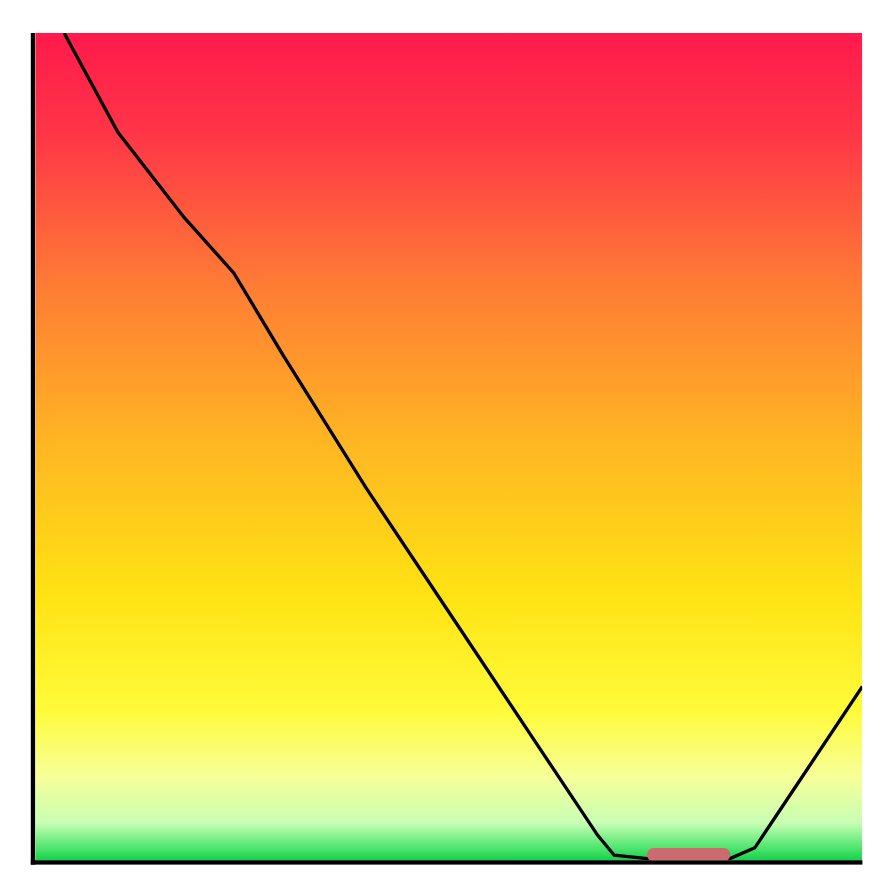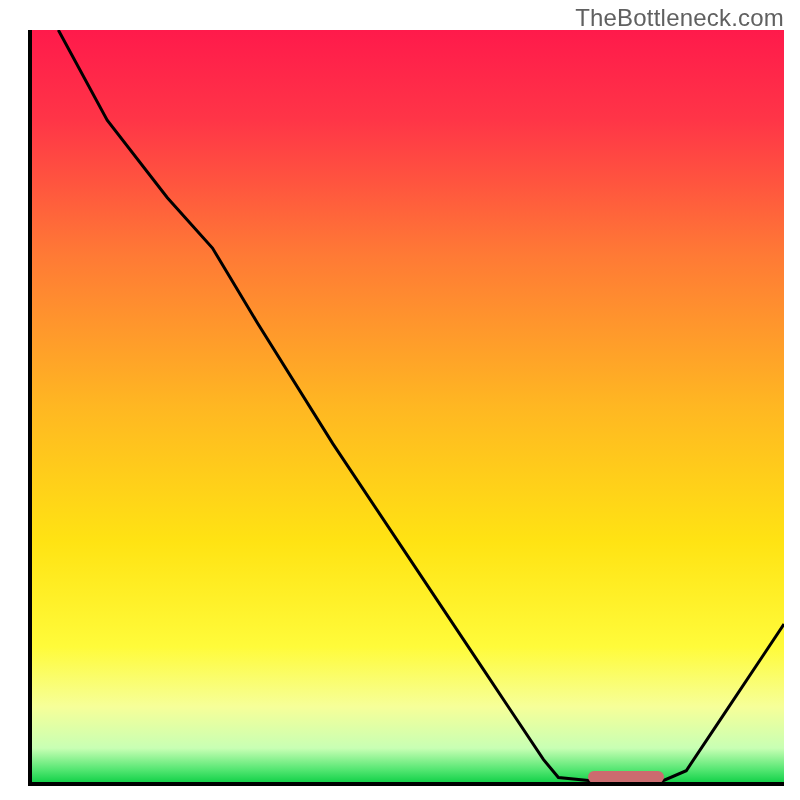--- a/index.html
+++ b/index.html
@@ -44,21 +44,20 @@
     height: 12px;
     border-radius: 6px;
     background: #cc6b6f;
   }
 </style>
 </head>
 <body>
 
 <div class="chart-wrap">
 
-  <div class="attribution">TheBottleneck.com</div>
 
   <div class="plot-area">
     <svg class="plot-svg" viewBox="0 0 100 100" preserveAspectRatio="none">
       <defs>
         <linearGradient id="bg-grad" x1="0" y1="0" x2="0" y2="1">
 
         <stop offset="0%" stop-color="#ff1a4b"></stop>
             <stop offset="12%" stop-color="#ff3547"></stop>
             <stop offset="30%" stop-color="#ff7a35"></stop>
             <stop offset="50%" stop-color="#ffb722"></stop>

